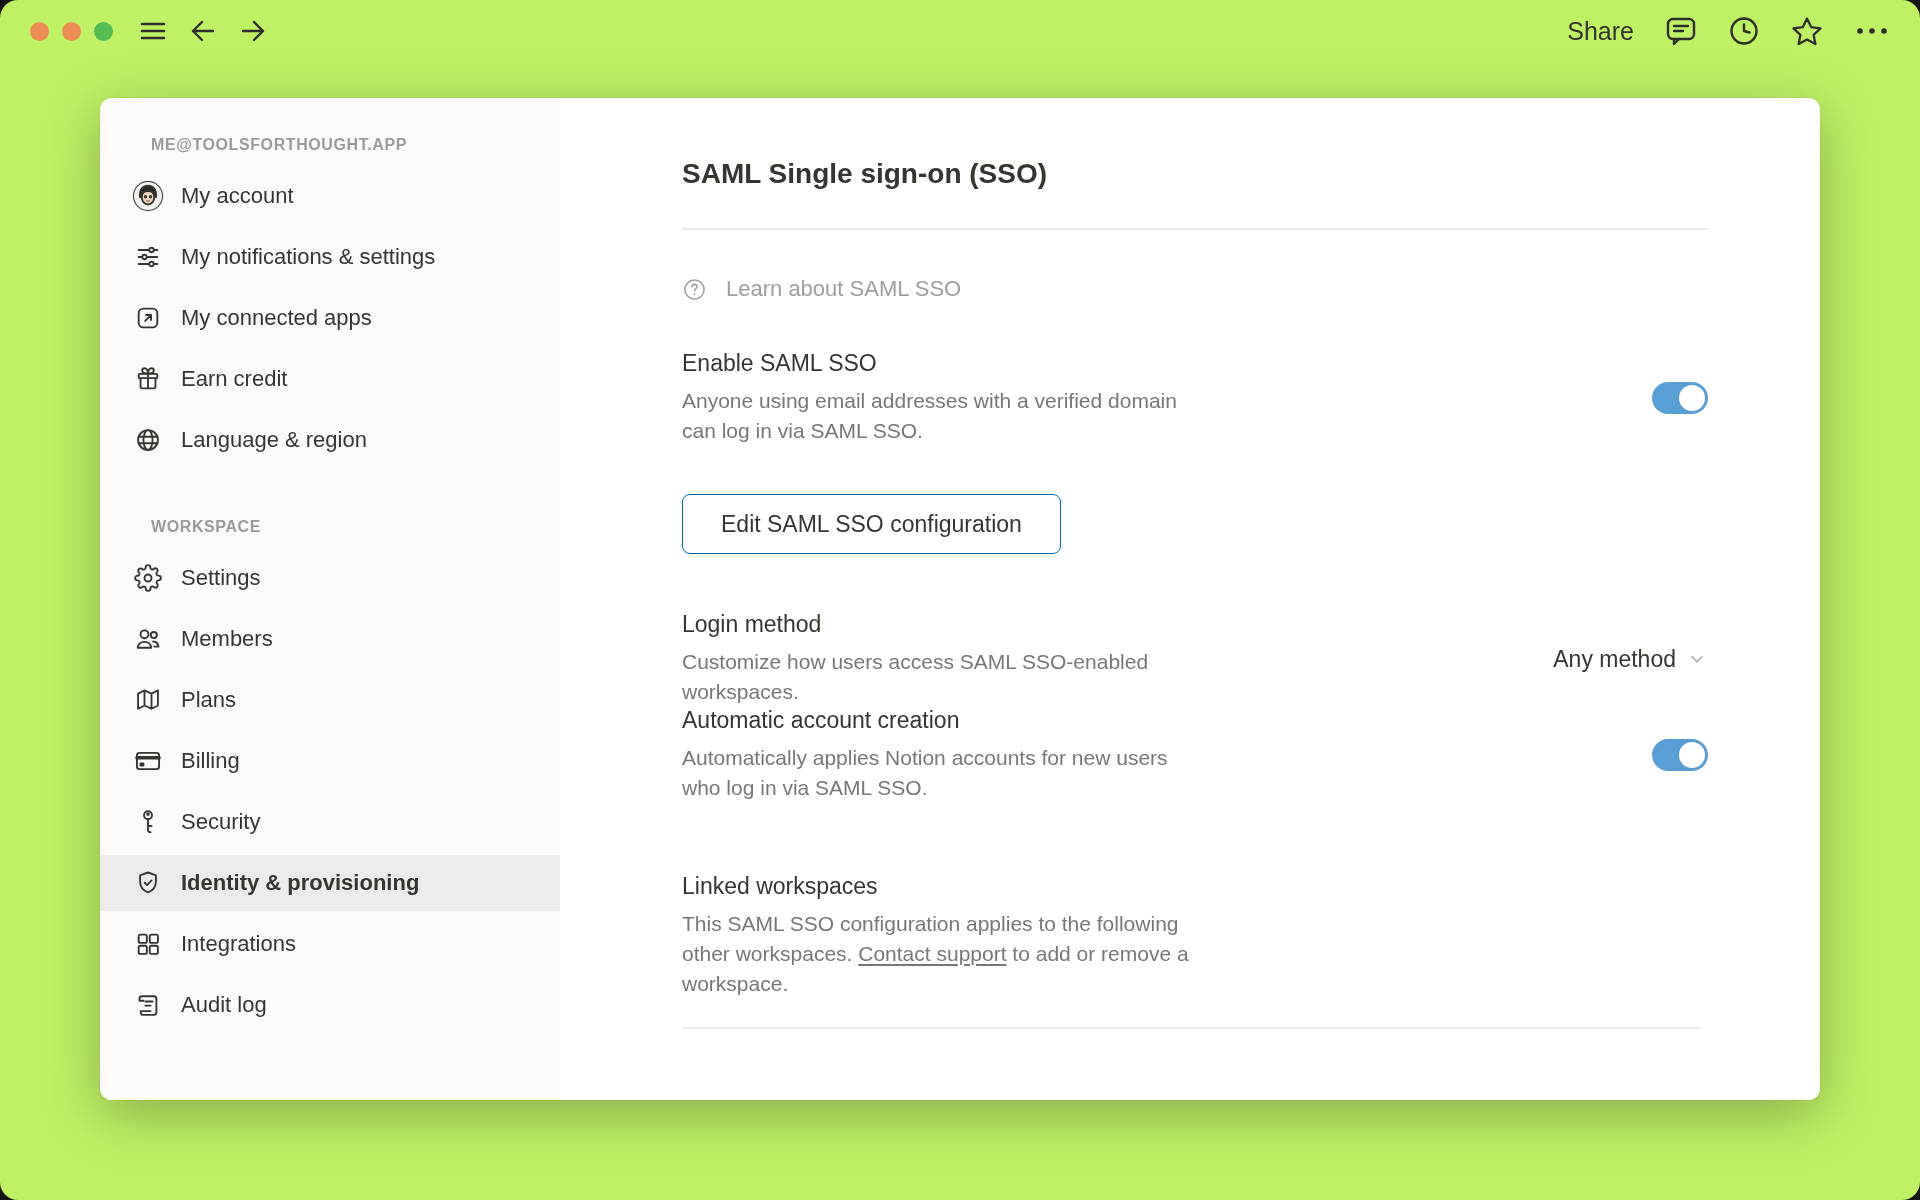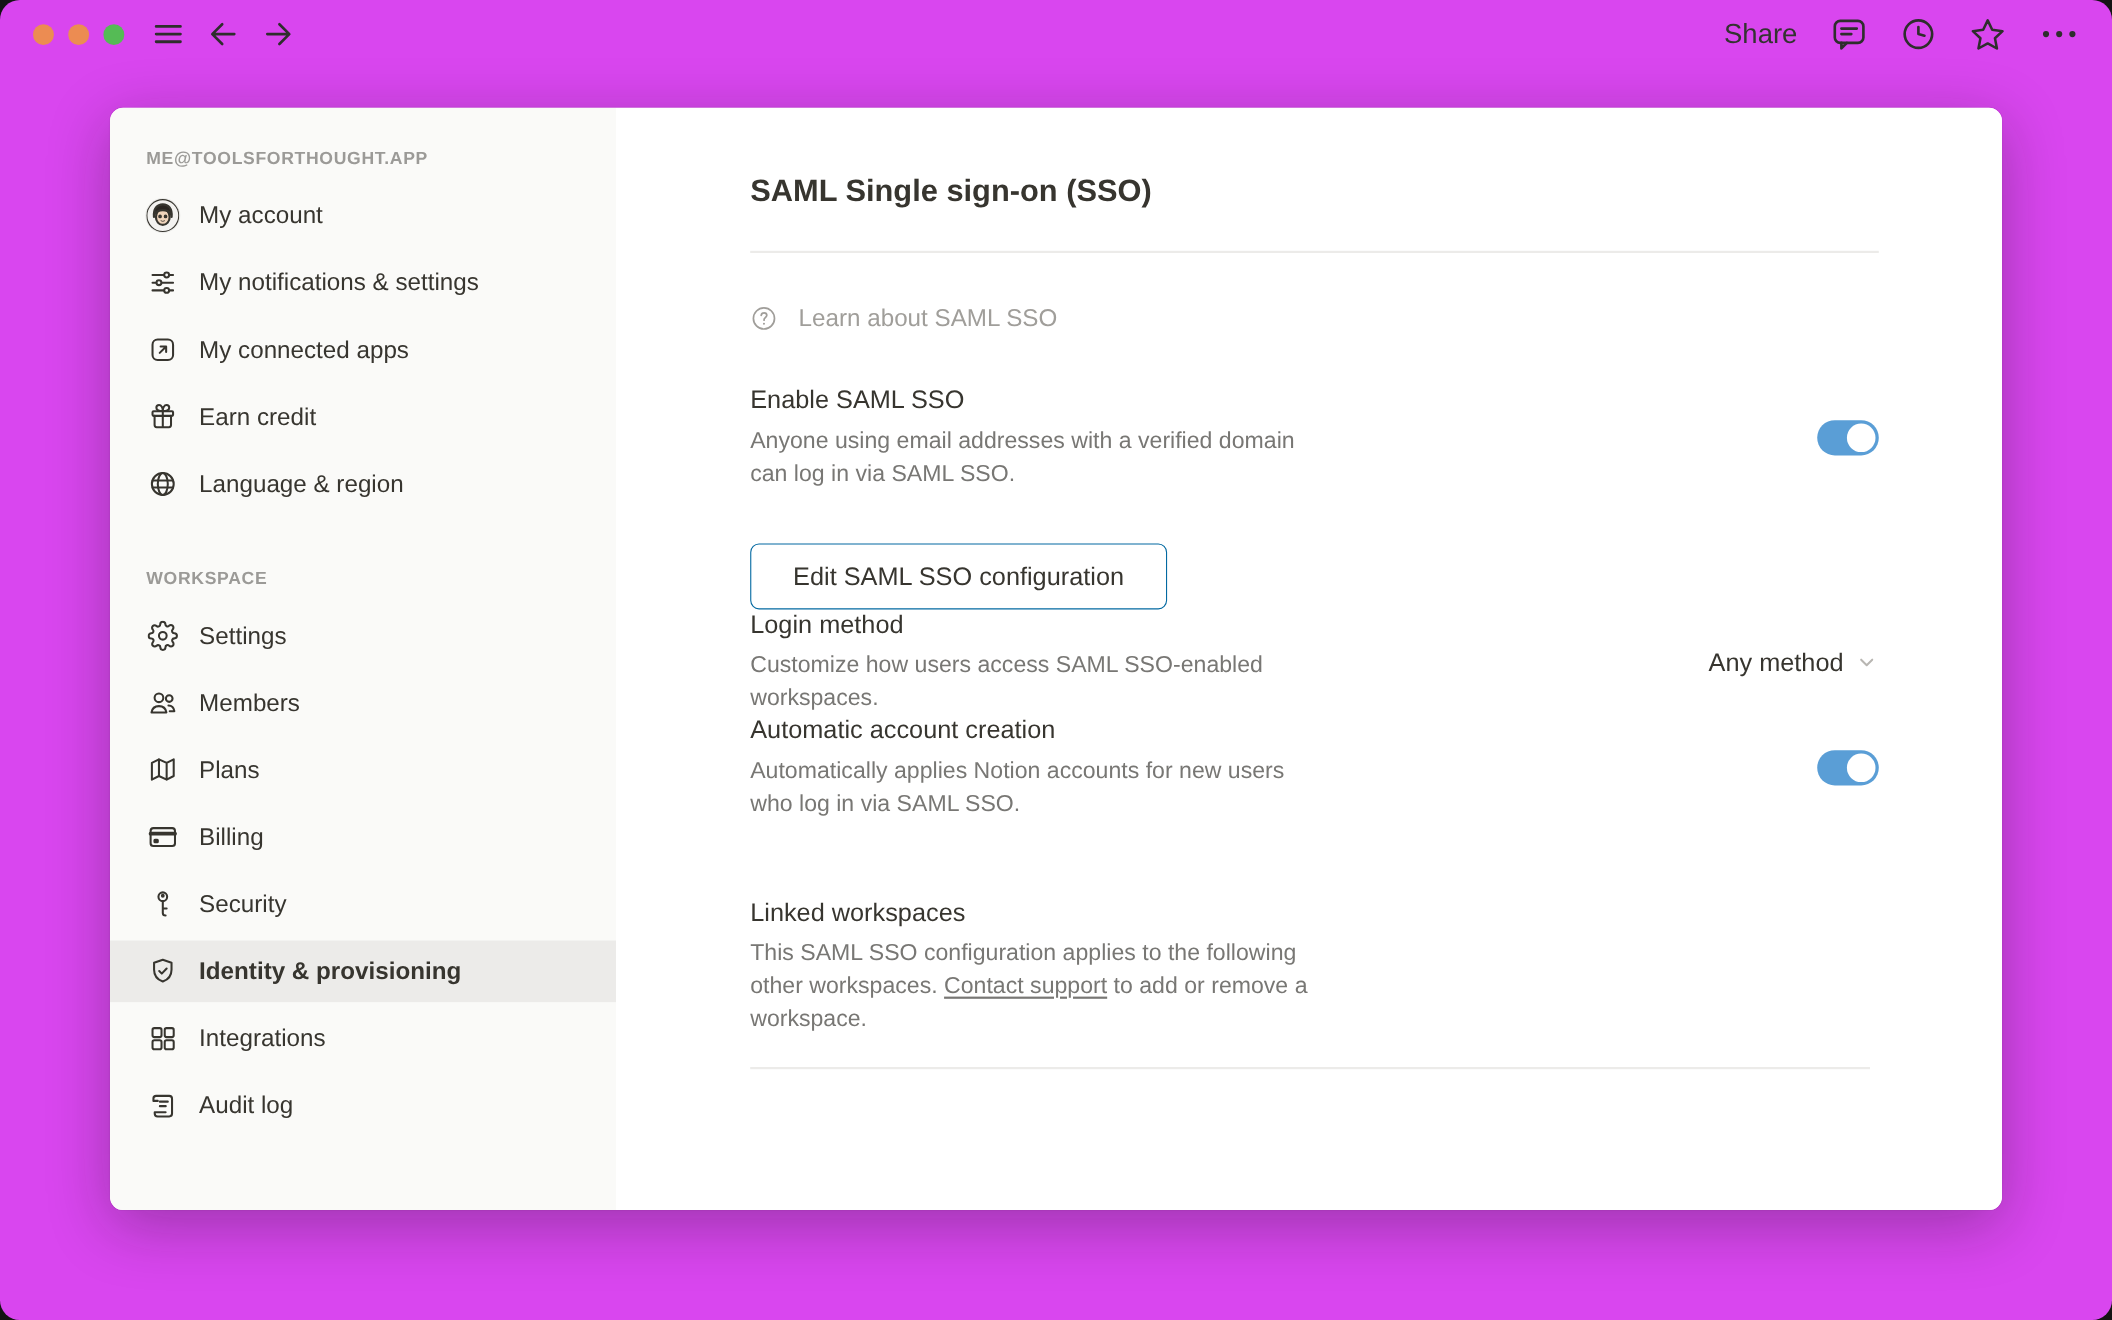--- a/index.html
+++ b/index.html
@@ -7,57 +7,57 @@
     --traffic-close:#EC8C52;
     --traffic-min:#EC8C52;
     --traffic-zoom:#55BB55;
     --ink:#37352F;
     --muted:#787774;
     --faint:#9B9A97;
   }
   *{box-sizing:border-box;margin:0;padding:0;}
   html,body{width:1920px;height:1200px;background:#141414;overflow:hidden;
     font-family:"Liberation Sans","DejaVu Sans",sans-serif;}
-  .window{position:relative;width:1920px;height:1200px;background:#d946ef;border-radius:18px;overflow:hidden;}
+  .window{position:relative;width:1920px;height:1200px;background:#bef264;border-radius:18px;overflow:hidden;}
   
   .titlebar{position:absolute;top:0;left:0;right:0;height:62px;display:flex;align-items:center;padding:0 30px;}
   .traffic{display:flex;align-items:center;gap:13px;}
   .traffic span{width:19px;height:19px;border-radius:50%;display:block;}
   .t-close{background:var(--traffic-close);}
   .t-min{background:var(--traffic-min);}
   .t-zoom{background:var(--traffic-zoom);}
   .tb-icons-left{display:flex;align-items:center;gap:22px;margin-left:26px;color:#2E2E2C;}
   .tb-right{margin-left:auto;display:flex;align-items:center;gap:30px;color:#2E2E2C;}
   .share-label{font-size:25px;color:#333330;cursor:default;}
   .tb-btn{display:flex;align-items:center;justify-content:center;}
   
   .dialog{position:absolute;left:100px;top:98px;width:1720px;height:1002px;background:#FFFFFF;
     border-radius:12px;box-shadow:0 0 0 1px rgba(15,15,15,.04),0 14px 56px rgba(15,15,15,.30);
     display:flex;overflow:hidden;}
   
   .sidebar{width:460px;flex:0 0 460px;background:#FAFAF8;padding-top:36px;height:100%;}
-  .sb-section-header{padding:0 33px;font-size:16px;font-weight:700;letter-spacing:.6px;color:var(--faint);
+  .sb-section-header{padding:0 51px;font-size:16px;font-weight:700;letter-spacing:.6px;color:var(--faint);
     height:22px;line-height:22px;margin-bottom:12px;}
   .sb-section-header.ws{margin-top:48px;}
   .sb-item{display:flex;align-items:center;height:56px;margin-bottom:5px;padding:0 33px;cursor:pointer;}
   .sb-item .icn-wrap{width:30px;height:30px;flex:0 0 30px;display:flex;align-items:center;justify-content:center;margin-right:18px;}
   .sb-item svg{stroke:var(--ink);fill:none;stroke-width:1.6;stroke-linecap:round;stroke-linejoin:round;}
   .sb-label{font-size:22px;color:var(--ink);white-space:nowrap;}
   .sb-item.selected{background:#ECEBE9;}
   .sb-item.selected .sb-label{font-weight:700;}
   .avatar{width:30px;height:30px;border-radius:50%;overflow:hidden;background:#F3F2F0;box-shadow:0 0 0 1px rgba(0,0,0,.06);}
   
   .main{flex:1;padding:60px 112px 0 122px;background:#fff;overflow:hidden;}
   .page-title{font-size:28px;font-weight:700;color:var(--ink);}
   .divider{height:2px;background:#ECEBE9;margin-top:38px;}
   .learn-row{display:flex;align-items:center;gap:19px;margin-top:46px;cursor:pointer;}
   .learn-row span{font-size:22px;color:#A09E9A;}
   .section{display:flex;align-items:center;justify-content:space-between;}
   .sec-enable{margin-top:48px;}
-  .sec-login{}
+  .sec-login{margin-top:57px;}
   .sec-auto{}
   .sec-linked{margin-top:70px;}
   .sec-text h3{font-size:23px;font-weight:400;color:var(--ink);margin-bottom:9px;}
   .sec-text p{font-size:21px;line-height:30px;color:var(--muted);max-width:525px;}
   .link-underline{color:var(--muted);text-decoration:underline;text-underline-offset:3px;cursor:pointer;}
   .toggle{width:56px;height:32px;border-radius:20px;background:#CFCECB;position:relative;flex:0 0 56px;cursor:pointer;}
   .toggle.on{background:var(--toggle-blue);}
   .toggle .knob{position:absolute;top:3px;left:3px;width:26px;height:26px;border-radius:50%;background:#fff;}
   .toggle.on .knob{left:auto;right:3px;}
   .btn-outline{margin-top:48px;display:inline-flex;align-items:center;height:60px;padding:0 38px;

